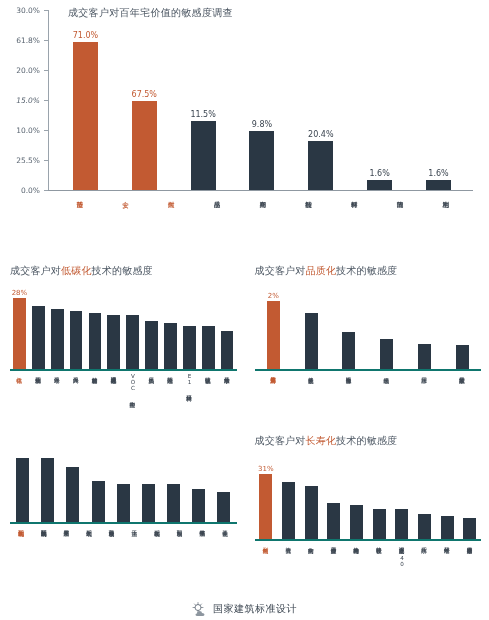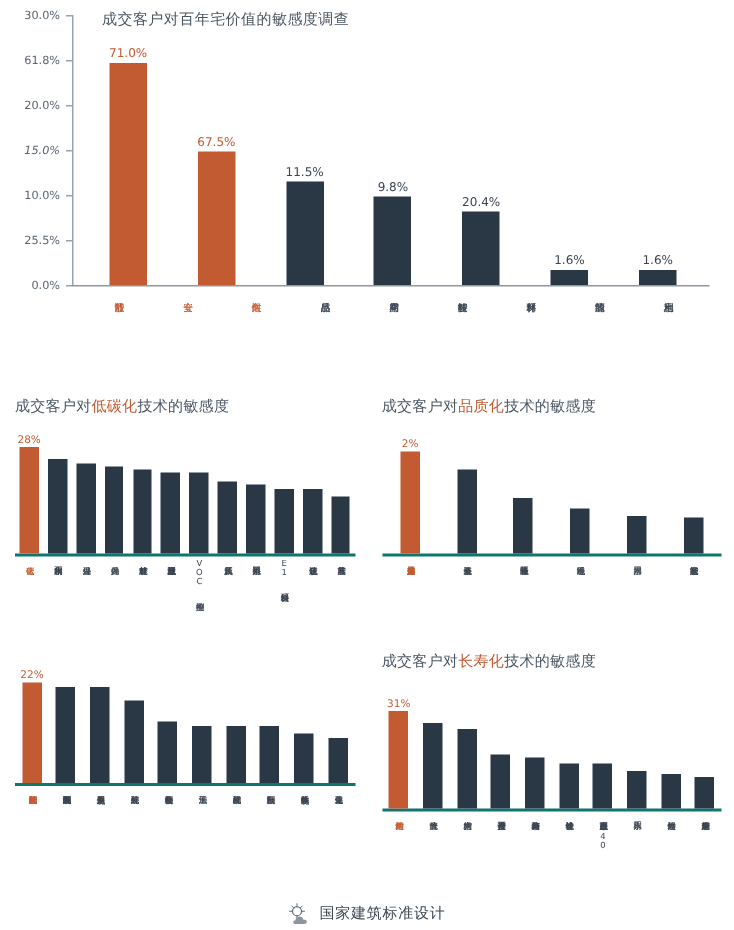--- a/index.html
+++ b/index.html
@@ -447,24 +447,20 @@
         </div>
         <div class="p-xcell">
           <span style="color: rgb(59, 69, 80);">智能家居系统</span>
         </div>
       </div>
   </div>
 
   <div class="panel">
     <div class="p-plot">
         <div class="p-col">
-          <div class="p-val">22%</div>
-          <div class="p-bar" style="height: 66.88px; background: rgb(194, 90, 50);"></div>
-        </div>
-        <div class="p-col">
           <div class="p-val blank">-</div>
           <div class="p-bar" style="height: 63.84px; background: rgb(42, 55, 68);"></div>
         </div>
         <div class="p-col">
           <div class="p-val blank">-</div>
           <div class="p-bar" style="height: 63.84px; background: rgb(42, 55, 68);"></div>
         </div>
         <div class="p-col">
           <div class="p-val blank">-</div>
           <div class="p-bar" style="height: 54.72px; background: rgb(42, 55, 68);"></div>

